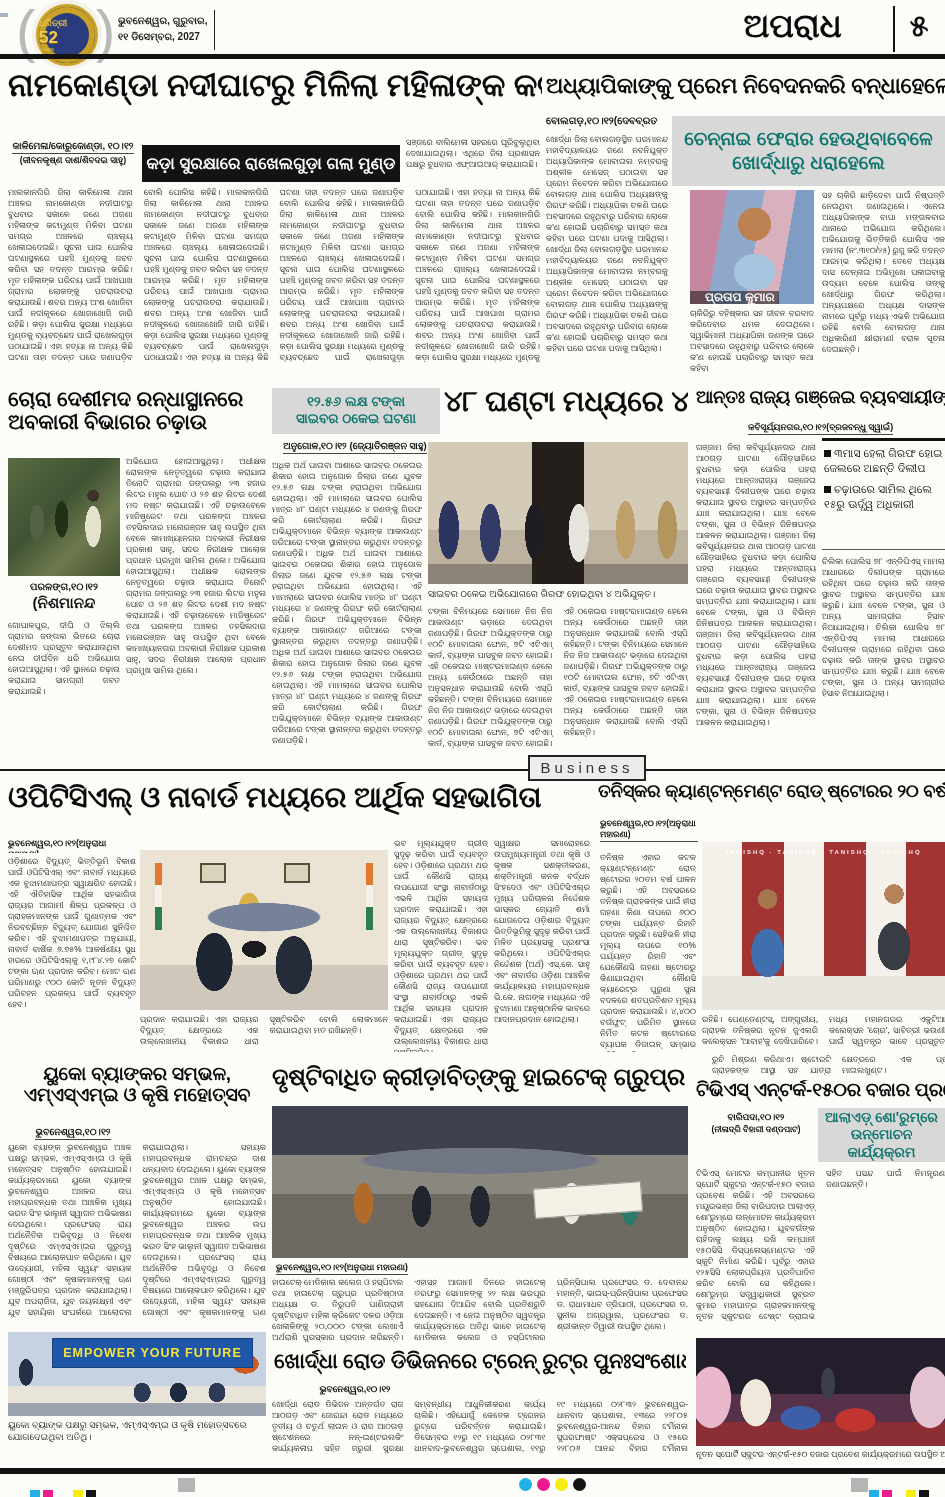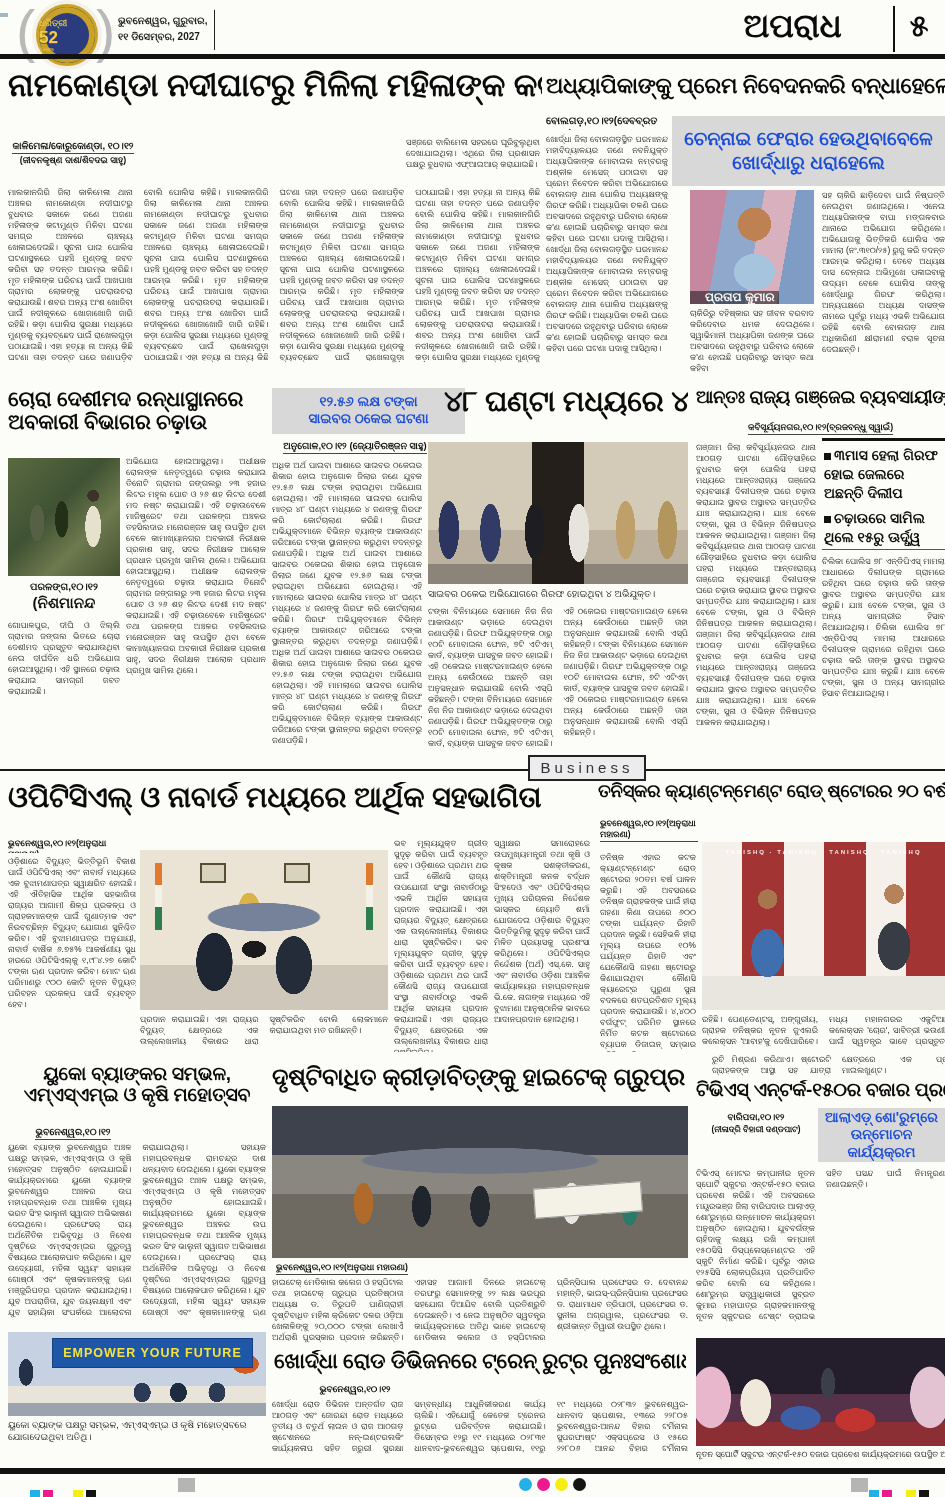--- a/index.html
+++ b/index.html
@@ -6,29 +6,29 @@
   html,body{background:#d9d9d4}
   .page{position:relative;width:945px;height:1497px;margin:0 auto;background:#fcfcf8;
         font-family:"Liberation Sans",sans-serif;color:#161616;overflow:hidden}
   .abs{position:absolute}
   .hl{font-weight:800;color:#0a0a0a;line-height:1.08;letter-spacing:-.3px}
   .ctr{text-align:center}
   .body{font-size:8.3px;line-height:11px;text-align:justify;color:#212121;overflow:hidden;
         column-gap:11px;column-fill:auto;word-break:break-word}
   .dl{font-weight:700;color:#0e0e0e;text-align:center;line-height:1.3;overflow:hidden}
   .dl .u{border-bottom:1px solid #444;display:inline-block;padding-bottom:1px}
-  .kick{background:#d8d8d8;color:#1d4ed8;font-weight:800;text-align:center;
+  .kick{background:#d8d8d8;color:#0f766e;font-weight:800;text-align:center;
         display:flex;flex-direction:column;justify-content:center;line-height:1.25}
   .rev{background:#131313;color:#fff;font-weight:800;text-align:center}
   .cap{font-weight:400;color:#101010;line-height:1.25;overflow:hidden}
   .photo{position:absolute;overflow:hidden;background:#8d8d8d}
   .rule{background:#121212}
   .vsep{background:#222}
   .bullets{border-top:3px solid #121212;border-bottom:1px solid #555;padding:5px 2px 4px 2px;overflow:hidden}
-  .bullets .bi{font-size:14px;font-weight:700;line-height:1.35;margin-bottom:6px;color:#0c0c0c}
+  .bullets .bi{font-size:11px;font-weight:400;line-height:1.35;margin-bottom:6px;color:#0c0c0c}
   .bullets .sq{display:inline-block;width:7px;height:7px;background:#111;margin-right:3px}
   .dot{position:absolute;width:13px;height:13px;border-radius:50%}
   .csq{position:absolute;width:10px;height:10px}
   
   .logo-ring{position:absolute;border-radius:50%;border:3px solid #c9a227;
              background:radial-gradient(circle at 50% 42%,#2a3c7d 0 55%,#1b2a5e 75%,#101a40 100%);
              box-shadow:0 0 0 4px #f4f1e8,0 0 0 6px #c9a227 inset;display:flex;flex-direction:column;
              align-items:flex-start;justify-content:center;color:#e7c14a}
   .logo-ring .nm{font-size:9px;font-weight:700}
   .logo-ring .yr{font-size:17px;font-weight:800;line-height:1;color:#f0cd52;text-shadow:0 1px 0 #7a5c10}
@@ -65,20 +65,21 @@
   <div class="abs hl ctr" style="left:700px;top:8px;width:185px;font-size:33px">ଅପରାଧ</div>
   <div class="abs vsep" style="left:893px;top:6px;width:2px;height:46px;background:#111"></div>
   <div class="abs hl ctr" style="left:898px;top:10px;width:42px;font-size:30px">୫</div>
   <div class="abs rule" style="left:0;top:54px;width:945px;height:5px"></div>
 
   <div class="abs hl" style="left:8px;top:68px;width:534px;height:50px;font-size:32px;white-space:nowrap;overflow:hidden">ନାମକୋଣ୍ଡା ନଦୀଘାଟରୁ ମିଳିଲା ମହିଳାଙ୍କ କଟାମୁଣ୍ଡ</div>
   <div class="abs dl" style="left:8px;top:140px;width:130px;height:42px;font-size:9.5px">
     <span class="u">କାଳିମେଳା/କୋରୁକୋଣ୍ଡା, ୧୦।୧୨</span><br>
     <span style="font-size:8.8px">(ଜୀବନକୃଷ୍ଣ ଦାଶ/ଶିବଦଇ ସାହୁ)</span>
   </div>
+  <div class="abs rev" style="left:142px;top:145px;width:258px;height:37px;font-size:16.5px;line-height:37px;overflow:hidden">କଡ଼ା ସୁରକ୍ଷାରେ ରାଖେଲଗୁଡ଼ା ଗଲା ମୁଣ୍ଡ</div>
   <div class="abs body" style="left:406px;top:137px;width:134px;height:46px">ସଞ୍ଜରେ ବାଲିମେଳା ସହରରେ ଘୂରିବୁଲୁଥିବା ଦେଖାଯାଇଥିଲା। ଏଥିରେ ଜିଲା ପ୍ରଶାସନ ପକ୍ଷରୁ ବୁଧବାର ଏଫ୍‌ଆଇଆର୍ କରାଯାଇଛି।</div>
   <div class="abs body" style="left:8px;top:187px;width:532px;height:186px;column-count:4">ମାଲକାନଗିରି ଜିଲା କାଳିମେଳା ଥାନା ଅଞ୍ଚଳର ନାମକୋଣ୍ଡା ନଦୀଘାଟରୁ ବୁଧବାର ସକାଳେ ଜଣେ ଅଜଣା ମହିଳାଙ୍କ କଟାମୁଣ୍ଡ ମିଳିବା ଘଟଣା ସମଗ୍ର ଅଞ୍ଚଳରେ ଚାଞ୍ଚଲ୍ୟ ଖେଳାଇଦେଇଛି। ସୂଚନା ପାଇ ପୋଲିସ ଘଟଣାସ୍ଥଳରେ ପହଞ୍ଚି ମୁଣ୍ଡକୁ ଜବତ କରିବା ସହ ତଦନ୍ତ ଆରମ୍ଭ କରିଛି। ମୃତ ମହିଳାଙ୍କ ପରିଚୟ ପାଇଁ ଆଖପାଖ ଗ୍ରାମର ଲୋକଙ୍କୁ ପଚରାଉଚରା କରାଯାଉଛି। ଶବର ଅନ୍ୟ ଅଂଶ ଖୋଜିବା ପାଇଁ ନଦୀକୂଳରେ ଖୋଜାଖୋଜି ଜାରି ରହିଛି। କଡ଼ା ପୋଲିସ ସୁରକ୍ଷା ମଧ୍ୟରେ ମୁଣ୍ଡକୁ ବ୍ୟବଚ୍ଛେଦ ପାଇଁ ରାଖେଲଗୁଡ଼ା ପଠାଯାଇଛି। ଏହା ହତ୍ୟା ନା ଅନ୍ୟ କିଛି ଘଟଣା ତାହା ତଦନ୍ତ ପରେ ଜଣାପଡ଼ିବ ବୋଲି ପୋଲିସ କହିଛି। ମାଲକାନଗିରି ଜିଲା କାଳିମେଳା ଥାନା ଅଞ୍ଚଳର ନାମକୋଣ୍ଡା ନଦୀଘାଟରୁ ବୁଧବାର ସକାଳେ ଜଣେ ଅଜଣା ମହିଳାଙ୍କ କଟାମୁଣ୍ଡ ମିଳିବା ଘଟଣା ସମଗ୍ର ଅଞ୍ଚଳରେ ଚାଞ୍ଚଲ୍ୟ ଖେଳାଇଦେଇଛି। ସୂଚନା ପାଇ ପୋଲିସ ଘଟଣାସ୍ଥଳରେ ପହଞ୍ଚି ମୁଣ୍ଡକୁ ଜବତ କରିବା ସହ ତଦନ୍ତ ଆରମ୍ଭ କରିଛି। ମୃତ ମହିଳାଙ୍କ ପରିଚୟ ପାଇଁ ଆଖପାଖ ଗ୍ରାମର ଲୋକଙ୍କୁ ପଚରାଉଚରା କରାଯାଉଛି। ଶବର ଅନ୍ୟ ଅଂଶ ଖୋଜିବା ପାଇଁ ନଦୀକୂଳରେ ଖୋଜାଖୋଜି ଜାରି ରହିଛି। କଡ଼ା ପୋଲିସ ସୁରକ୍ଷା ମଧ୍ୟରେ ମୁଣ୍ଡକୁ ବ୍ୟବଚ୍ଛେଦ ପାଇଁ ରାଖେଲଗୁଡ଼ା ପଠାଯାଇଛି। ଏହା ହତ୍ୟା ନା ଅନ୍ୟ କିଛି ଘଟଣା ତାହା ତଦନ୍ତ ପରେ ଜଣାପଡ଼ିବ ବୋଲି ପୋଲିସ କହିଛି। ମାଲକାନଗିରି ଜିଲା କାଳିମେଳା ଥାନା ଅଞ୍ଚଳର ନାମକୋଣ୍ଡା ନଦୀଘାଟରୁ ବୁଧବାର ସକାଳେ ଜଣେ ଅଜଣା ମହିଳାଙ୍କ କଟାମୁଣ୍ଡ ମିଳିବା ଘଟଣା ସମଗ୍ର ଅଞ୍ଚଳରେ ଚାଞ୍ଚଲ୍ୟ ଖେଳାଇଦେଇଛି। ସୂଚନା ପାଇ ପୋଲିସ ଘଟଣାସ୍ଥଳରେ ପହଞ୍ଚି ମୁଣ୍ଡକୁ ଜବତ କରିବା ସହ ତଦନ୍ତ ଆରମ୍ଭ କରିଛି। ମୃତ ମହିଳାଙ୍କ ପରିଚୟ ପାଇଁ ଆଖପାଖ ଗ୍ରାମର ଲୋକଙ୍କୁ ପଚରାଉଚରା କରାଯାଉଛି। ଶବର ଅନ୍ୟ ଅଂଶ ଖୋଜିବା ପାଇଁ ନଦୀକୂଳରେ ଖୋଜାଖୋଜି ଜାରି ରହିଛି। କଡ଼ା ପୋଲିସ ସୁରକ୍ଷା ମଧ୍ୟରେ ମୁଣ୍ଡକୁ ବ୍ୟବଚ୍ଛେଦ ପାଇଁ ରାଖେଲଗୁଡ଼ା ପଠାଯାଇଛି। ଏହା ହତ୍ୟା ନା ଅନ୍ୟ କିଛି ଘଟଣା ତାହା ତଦନ୍ତ ପରେ ଜଣାପଡ଼ିବ ବୋଲି ପୋଲିସ କହିଛି। ମାଲକାନଗିରି ଜିଲା କାଳିମେଳା ଥାନା ଅଞ୍ଚଳର ନାମକୋଣ୍ଡା ନଦୀଘାଟରୁ ବୁଧବାର ସକାଳେ ଜଣେ ଅଜଣା ମହିଳାଙ୍କ କଟାମୁଣ୍ଡ ମିଳିବା ଘଟଣା ସମଗ୍ର ଅଞ୍ଚଳରେ ଚାଞ୍ଚଲ୍ୟ ଖେଳାଇଦେଇଛି। ସୂଚନା ପାଇ ପୋଲିସ ଘଟଣାସ୍ଥଳରେ ପହଞ୍ଚି ମୁଣ୍ଡକୁ ଜବତ କରିବା ସହ ତଦନ୍ତ ଆରମ୍ଭ କରିଛି। ମୃତ ମହିଳାଙ୍କ ପରିଚୟ ପାଇଁ ଆଖପାଖ ଗ୍ରାମର ଲୋକଙ୍କୁ ପଚରାଉଚରା କରାଯାଉଛି। ଶବର ଅନ୍ୟ ଅଂଶ ଖୋଜିବା ପାଇଁ ନଦୀକୂଳରେ ଖୋଜାଖୋଜି ଜାରି ରହିଛି। କଡ଼ା ପୋଲିସ ସୁରକ୍ଷା ମଧ୍ୟରେ ମୁଣ୍ଡକୁ ବ୍ୟବଚ୍ଛେଦ ପାଇଁ ରାଖେଲଗୁଡ଼ା ପଠାଯାଇଛି। ଏହା ହତ୍ୟା ନା ଅନ୍ୟ କିଛି ଘଟଣା ତାହା ତଦନ୍ତ ପରେ ଜଣାପଡ଼ିବ ବୋଲି ପୋଲିସ କହିଛି।</div>
 
   <div class="abs hl ctr" style="left:546px;top:74px;width:399px;height:36px;font-size:22px;white-space:nowrap;overflow:hidden">ଅଧ୍ୟାପିକାଙ୍କୁ ପ୍ରେମ ନିବେଦନକରି ବନ୍ଧାହେଲେ ଅଧ୍ୟକ୍ଷ</div>
   <div class="abs dl" style="left:546px;top:114px;width:124px;height:16px;font-size:10px;text-align:left">
     <span class="u">ବୋଲଗଡ଼,୧୦।୧୨(ଦେବବ୍ରତ ଖୋତା)</span>
   </div>
   <div class="abs kick" style="left:672px;top:116px;width:273px;height:70px;font-size:19px">
     <div>ଚେନ୍ନାଇ ଫେରାର ହେଉଥିବାବେଳେ</div>
     <div>ଖୋର୍ଦ୍ଧାରୁ ଧରାହେଲେ</div>
@@ -105,21 +106,21 @@
          radial-gradient(ellipse 11px 30px at 48% 52%, #233018 0 60%, rgba(0,0,0,0) 61%),
          radial-gradient(ellipse 12px 30px at 26% 55%, #556044 0 60%, rgba(0,0,0,0) 61%),
          linear-gradient(135deg,#5a6b42,#3f5233 42%,#6e7a4e 68%,#42502f)"></div>
   <div class="abs dl" style="left:8px;top:580px;width:112px;height:34px;font-size:10px">
     <span>ପରଳଙ୍ଗ,୧୦।୧୨</span><br>
     <span style="font-size:15px">(ନିଶମାନନ୍ଦ ଦଳବେହେରା)</span>
   </div>
   <div class="abs body" style="left:126px;top:456px;width:140px;height:300px">ଅଭିଯୋଗ ହୋଇଆସୁଥିଲା। ଅଧୀକ୍ଷକ ରୋଲଙ୍କ ନେତୃତ୍ୱରେ ଚଢ଼ାଉ କରାଯାଇ ତିନୋଟି ଗ୍ରାମର ଜଙ୍ଗଲରୁ ୨୩ ହଜାର ଲିଟର ମହୁଲ ପୋଚ ଓ ୨୬ ଶହ ଲିଟର ଦେଶୀ ମଦ ନଷ୍ଟ କରାଯାଇଛି। ଏହି ଚଢ଼ାଉବେଳେ ମାଜିଷ୍ଟ୍ରେଟ ତଥା ପରଳଙ୍ଗ ଅଞ୍ଚଳର ତହସିଲଦାର ମନୋରଞ୍ଜନ ସାହୁ ଉପସ୍ଥିତ ଥିବା ବେଳେ କାମାଖ୍ୟାନଗର ଅବକାରୀ ନିରୀକ୍ଷକ ପ୍ରକାଶ ସାହୁ, ସଦର ନିରୀକ୍ଷକ ଆଲୋକ ପ୍ରଧାନ ପ୍ରମୁଖ ସାମିଲ ଥିଲେ। ଅଭିଯୋଗ ହୋଇଆସୁଥିଲା। ଅଧୀକ୍ଷକ ରୋଲଙ୍କ ନେତୃତ୍ୱରେ ଚଢ଼ାଉ କରାଯାଇ ତିନୋଟି ଗ୍ରାମର ଜଙ୍ଗଲରୁ ୨୩ ହଜାର ଲିଟର ମହୁଲ ପୋଚ ଓ ୨୬ ଶହ ଲିଟର ଦେଶୀ ମଦ ନଷ୍ଟ କରାଯାଇଛି। ଏହି ଚଢ଼ାଉବେଳେ ମାଜିଷ୍ଟ୍ରେଟ ତଥା ପରଳଙ୍ଗ ଅଞ୍ଚଳର ତହସିଲଦାର ମନୋରଞ୍ଜନ ସାହୁ ଉପସ୍ଥିତ ଥିବା ବେଳେ କାମାଖ୍ୟାନଗର ଅବକାରୀ ନିରୀକ୍ଷକ ପ୍ରକାଶ ସାହୁ, ସଦର ନିରୀକ୍ଷକ ଆଲୋକ ପ୍ରଧାନ ପ୍ରମୁଖ ସାମିଲ ଥିଲେ।</div>
   <div class="abs body" style="left:8px;top:620px;width:112px;height:136px">ଗୋପାଳପୁର, ଦୀଘି ଓ ଝିଲ୍ଲି ଗ୍ରାମର ଜଙ୍ଗଲ ଭିତରେ ଚୋରା ଦେଶୀମଦ ପ୍ରସ୍ତୁତ କରାଯାଉଥିବା ନେଇ ଦୀର୍ଘଦିନ ଧରି ଅଭିଯୋଗ ହୋଇଆସୁଥିଲା। ଏହି ସ୍ଥାନରେ ଚଢ଼ାଉ କରାଯାଇ ସାମଗ୍ରୀ ଜବତ କରାଯାଇଛି।</div>
 
-  <div class="abs kick" style="left:272px;top:388px;width:193px;height:46px;font-size:13.5px">
+  <div class="abs kick" style="left:272px;top:388px;width:168px;height:46px;font-size:13.5px">
     <div>୧୨.୫୬ ଲକ୍ଷ ଟଙ୍କା</div>
     <div>ସାଇବର ଠକେଇ ଘଟଣା</div>
   </div>
   <div class="abs hl ctr" style="left:444px;top:386px;width:244px;height:48px;font-size:29px;white-space:nowrap;overflow:hidden">୪୮ ଘଣ୍ଟା ମଧ୍ୟରେ ୪ ଗିରଫ</div>
   <div class="abs dl" style="left:272px;top:440px;width:166px;height:15px;font-size:9.5px">
     <span class="u">ଅନୁଗୋଳ,୧୦।୧୨ (ଜ୍ୟୋତିରଞ୍ଜନ ସାହୁ)</span>
   </div>
   <div class="abs body" style="left:272px;top:460px;width:150px;height:296px">ଅଧିକ ଅର୍ଥ ପାଇବା ଆଶାରେ ସାଇବର ଠକେଇର ଶିକାର ହୋଇ ଅନୁଗୋଳ ଜିଲାର ଜଣେ ଯୁବକ ୧୨.୫୬ ଲକ୍ଷ ଟଙ୍କା ହରାଇଥିବା ଅଭିଯୋଗ ହୋଇଥିଲା। ଏହି ମାମଲାରେ ସାଇବର ପୋଲିସ ମାତ୍ର ୪୮ ଘଣ୍ଟା ମଧ୍ୟରେ ୪ ଜଣଙ୍କୁ ଗିରଫ କରି କୋର୍ଟଚାଲାଣ କରିଛି। ଗିରଫ ଅଭିଯୁକ୍ତମାନେ ବିଭିନ୍ନ ବ୍ୟାଙ୍କ ଆକାଉଣ୍ଟ ଜରିଆରେ ଟଙ୍କା ସ୍ଥାନାନ୍ତର କରୁଥିବା ତଦନ୍ତରୁ ଜଣାପଡ଼ିଛି। ଅଧିକ ଅର୍ଥ ପାଇବା ଆଶାରେ ସାଇବର ଠକେଇର ଶିକାର ହୋଇ ଅନୁଗୋଳ ଜିଲାର ଜଣେ ଯୁବକ ୧୨.୫୬ ଲକ୍ଷ ଟଙ୍କା ହରାଇଥିବା ଅଭିଯୋଗ ହୋଇଥିଲା। ଏହି ମାମଲାରେ ସାଇବର ପୋଲିସ ମାତ୍ର ୪୮ ଘଣ୍ଟା ମଧ୍ୟରେ ୪ ଜଣଙ୍କୁ ଗିରଫ କରି କୋର୍ଟଚାଲାଣ କରିଛି। ଗିରଫ ଅଭିଯୁକ୍ତମାନେ ବିଭିନ୍ନ ବ୍ୟାଙ୍କ ଆକାଉଣ୍ଟ ଜରିଆରେ ଟଙ୍କା ସ୍ଥାନାନ୍ତର କରୁଥିବା ତଦନ୍ତରୁ ଜଣାପଡ଼ିଛି। ଅଧିକ ଅର୍ଥ ପାଇବା ଆଶାରେ ସାଇବର ଠକେଇର ଶିକାର ହୋଇ ଅନୁଗୋଳ ଜିଲାର ଜଣେ ଯୁବକ ୧୨.୫୬ ଲକ୍ଷ ଟଙ୍କା ହରାଇଥିବା ଅଭିଯୋଗ ହୋଇଥିଲା। ଏହି ମାମଲାରେ ସାଇବର ପୋଲିସ ମାତ୍ର ୪୮ ଘଣ୍ଟା ମଧ୍ୟରେ ୪ ଜଣଙ୍କୁ ଗିରଫ କରି କୋର୍ଟଚାଲାଣ କରିଛି। ଗିରଫ ଅଭିଯୁକ୍ତମାନେ ବିଭିନ୍ନ ବ୍ୟାଙ୍କ ଆକାଉଣ୍ଟ ଜରିଆରେ ଟଙ୍କା ସ୍ଥାନାନ୍ତର କରୁଥିବା ତଦନ୍ତରୁ ଜଣାପଡ଼ିଛି।</div>
   <div class="photo" style="left:428px;top:442px;width:260px;height:142px;
        background:

